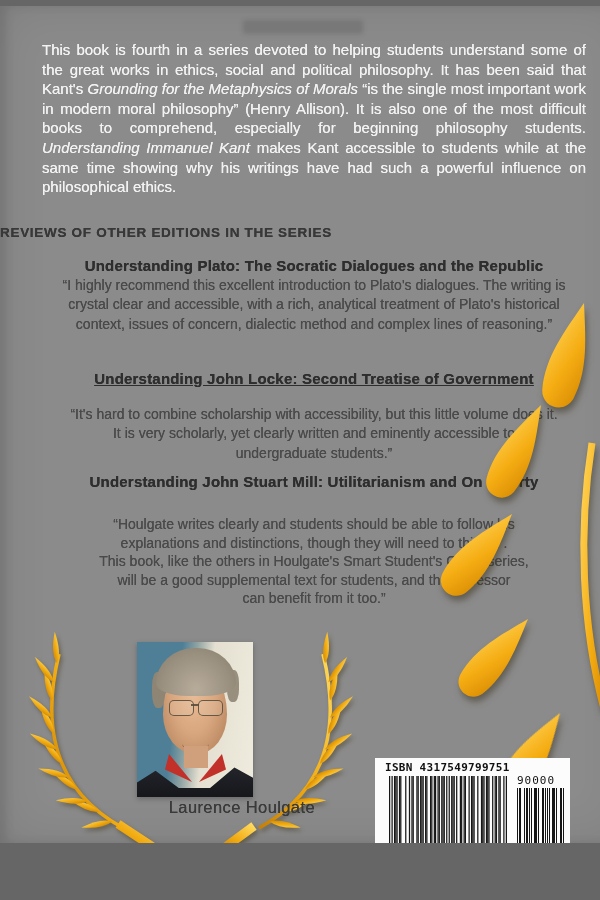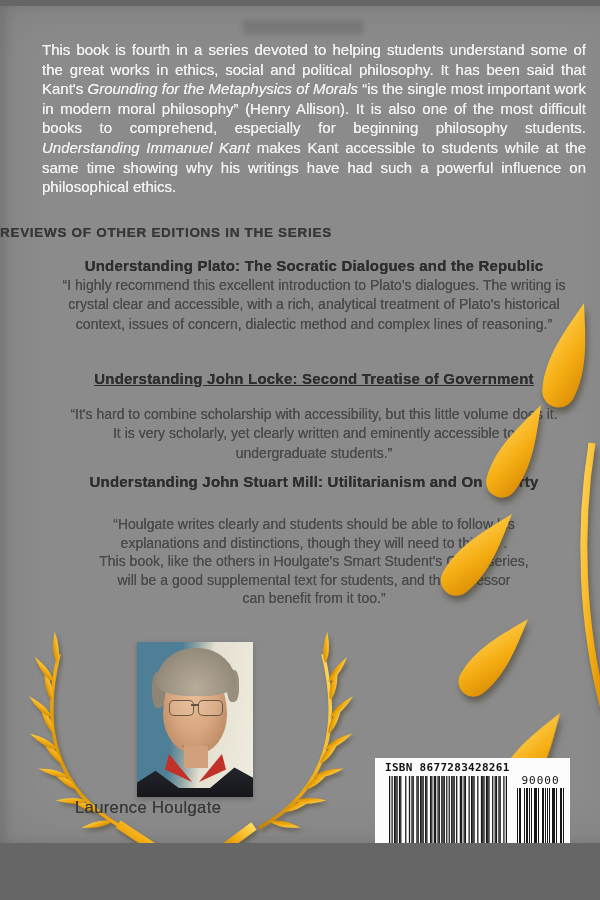--- a/index.html
+++ b/index.html
@@ -71,37 +71,37 @@
     border-bottom:2.5px solid #96684a; border-radius:0 0 50% 50%; }
   .ph-neck{ position:absolute; left:47px; top:104px; width:24px; height:22px; background:#cfa07b; }
   .ph-collar{ position:absolute; top:112px; width:27px; height:28px; background:#c23129; }
   .col-l{ left:28px; clip-path:polygon(15% 0, 100% 100%, 0 55%); }
   .col-r{ left:62px; clip-path:polygon(85% 0, 100% 55%, 0 100%); }
   .ph-sweater{ position:absolute; left:0; bottom:0; width:116px; height:32px;
     background:linear-gradient(#24262c,#15171b);
     clip-path:polygon(0 55%, 16% 18%, 36% 72%, 63% 72%, 84% 8%, 100% 40%, 100% 100%, 0 100%); }
 
   .author-name{
-    position:absolute; left:75px; top:792px; width:240px; text-align:left;
+    position:absolute; left:75px; top:792px; width:240px; text-align:right;
     color:#3a3a3a; font-size:16.5px; letter-spacing:0.4px;
   }
 
   
   .barcode-box{
     position:absolute; left:375px; top:752px; width:195px; height:120px;
     background:#fcfcfc; z-index:5;
   }
   .bc-mono{ font-family:"DejaVu Sans Mono", monospace; color:#111; }
   .isbn{ position:absolute; left:10px; top:3px; font-size:11px; font-weight:bold; letter-spacing:0.3px; }
   #bars-main{ position:absolute; left:14px; top:18px; width:118px; height:92px; }
   .bc-digit{ position:absolute; top:95px; font-size:11px; letter-spacing:2px; background:#eab308; text-align:center; }
   .d0{ left:2px;  width:10px; letter-spacing:0; background:transparent; }
   .d1{ left:21px; width:49px; }
   .d2{ left:78px; width:49px; }
-  .addon-label{ position:absolute; left:142px; top:16px; width:47px; text-align:center; font-size:11px; letter-spacing:1px; }
+  .addon-label{ position:absolute; left:142px; top:16px; width:47px; text-align:left; font-size:11px; letter-spacing:1px; }
   #bars-addon{ position:absolute; left:142px; top:30px; width:47px; height:76px; }
 </style>
 </head>
 <body>
 
 <div class="page">
 
   <div class="watermark"></div>
 
   <p class="intro soft"><span>This book is fourth in a series devoted to helping students understand some of the great works in ethics, social and political philosophy.  It has been said that Kant's </span><span style="font-style: italic;">Grounding for the Metaphysics of Morals</span><span> “is the single most important work in modern moral philosophy” (Henry Allison).   It is also one of the most difficult books to comprehend, especially for beginning philosophy students. </span><span style="font-style: italic;">Understanding Immanuel Kant</span><span> makes Kant accessible to students while at the same time showing why his writings have had such a powerful influence on philosophical ethics.</span></p>
@@ -194,21 +194,21 @@
     <div class="ph-mouth"></div>
     <div class="ph-neck"></div>
     <div class="ph-collar col-l"></div>
     <div class="ph-collar col-r"></div>
     <div class="ph-sweater"></div>
   </div>
 
   <div class="author-name soft">Laurence Houlgate</div>
 
   <div class="barcode-box">
-    <div class="isbn bc-mono">ISBN 8677283428261</div>
+    <div class="isbn bc-mono">ISBN 4317549799751</div>
     <svg id="bars-main" viewBox="0 0 95 92" preserveAspectRatio="none">
         <rect x="0" y="0" width="1" height="88" fill="#161616"></rect>
         <rect x="2" y="0" width="1" height="88" fill="#161616"></rect>
         <rect x="4" y="0" width="1" height="74" fill="#161616"></rect>
         <rect x="5" y="0" width="1" height="74" fill="#161616"></rect>
         <rect x="6" y="0" width="1" height="74" fill="#161616"></rect>
         <rect x="8" y="0" width="1" height="74" fill="#161616"></rect>
         <rect x="9" y="0" width="1" height="74" fill="#161616"></rect>
         <rect x="13" y="0" width="1" height="74" fill="#161616"></rect>
         <rect x="16" y="0" width="1" height="74" fill="#161616"></rect>

